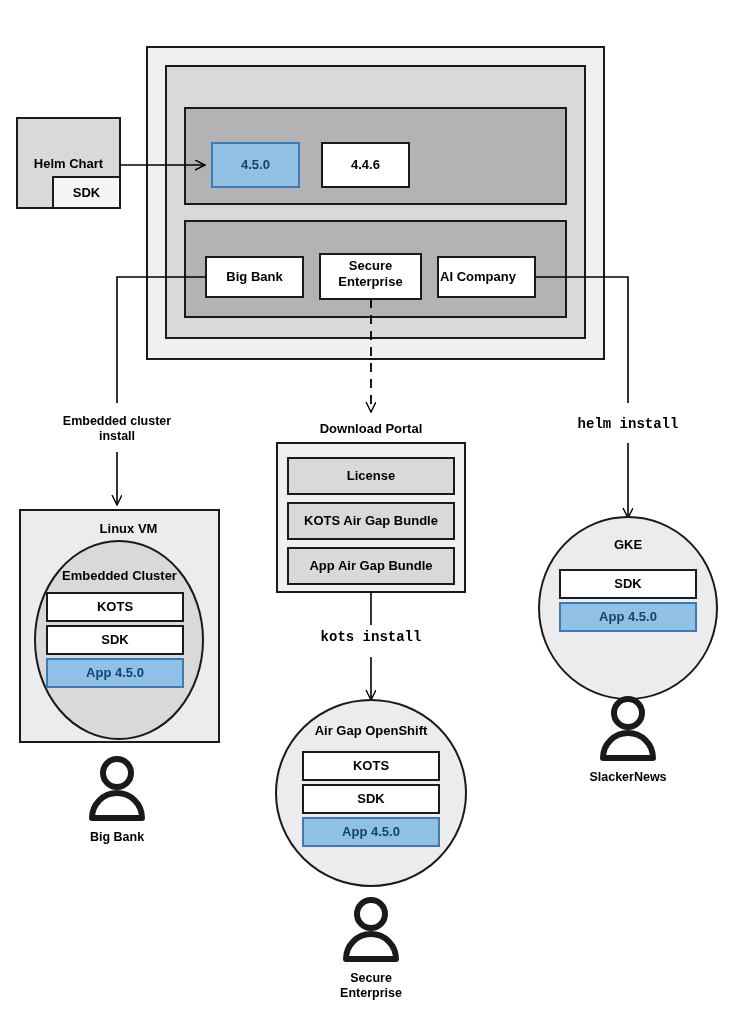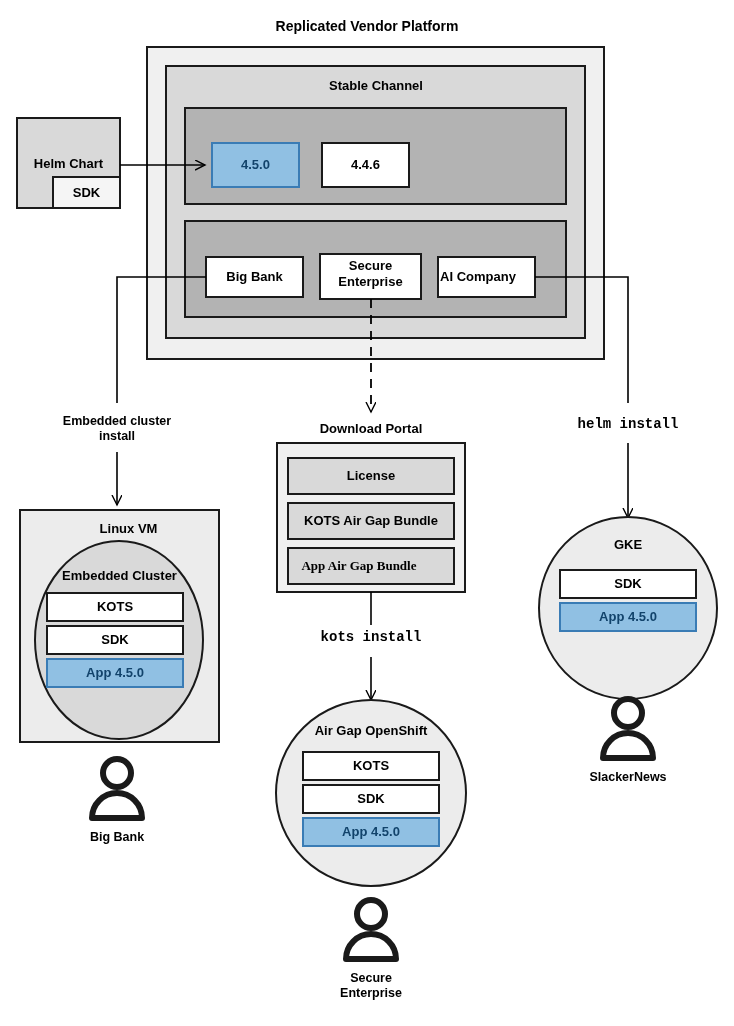--- a/index.html
+++ b/index.html
@@ -111,23 +111,21 @@
     <g>
       <circle cx="371" cy="914" r="14" fill="none" stroke="#1a1a1a" stroke-width="6"></circle>
       <path d="M346,959 a25,25 0 0 1 50,0 z" fill="none" stroke="#1a1a1a" stroke-width="6" stroke-linejoin="round"></path>
     </g>
     <g>
       <circle cx="628" cy="713" r="14" fill="none" stroke="#1a1a1a" stroke-width="6"></circle>
       <path d="M603,758 a25,25 0 0 1 50,0 z" fill="none" stroke="#1a1a1a" stroke-width="6" stroke-linejoin="round"></path>
     </g>
   </svg>
 
-  <div class="txt" style="left:167px; top:18px; width:400px; font-size:14px;">Replicated Vendor Platform</div>
 
-  <div class="txt" style="left:176px; top:78px; width:400px; font-size:13px;">Stable Channel</div>
 
 
   <div class="txt blueText" style="left:212px; top:157px; width:87px; font-size:13px;">4.5.0</div>
 
   <div class="txt" style="left:322px; top:157px; width:87px; font-size:13px;">4.4.6</div>
 
 
   <div class="txt" style="left:206px; top:269px; width:97px; font-size:13px;">Big Bank</div>
 
   <div class="txt" style="left:320px; top:258px; width:101px; font-size:13px;">Secure
@@ -145,21 +143,21 @@
   <div class="txt mono" style="left:291px; top:629px; width:160px; font-size:14px;">kots install</div>
 
   <div class="txt mono" style="left:548px; top:416px; width:160px; font-size:14px;">helm install</div>
 
   <div class="txt" style="left:291px; top:421px; width:160px; font-size:13px;">Download Portal</div>
 
   <div class="txt" style="left:288px; top:468px; width:166px; font-size:13px;">License</div>
 
   <div class="txt" style="left:288px; top:513px; width:166px; font-size:13px;">KOTS Air Gap Bundle</div>
 
-  <div class="txt" style="left:276px; top:558px; width:166px; font-size:13px;font-family:Liberation Serif, serif;">App Air Gap Bundle</div>
+  <div class="txt" style="left:288px; top:558px; width:166px; font-size:13px;">App Air Gap Bundle</div>
 
   <div class="txt" style="left:20px; top:521px; width:217px; font-size:13px;">Linux VM</div>
 
   <div class="txt" style="left:35px; top:568px; width:169px; font-size:13px;">Embedded Cluster</div>
 
   <div class="txt" style="left:47px; top:599px; width:136px; font-size:13px;">KOTS</div>
 
   <div class="txt" style="left:47px; top:632px; width:136px; font-size:13px;">SDK</div>
 
   <div class="txt blueText" style="left:47px; top:665px; width:136px; font-size:13px;">App 4.5.0</div>

